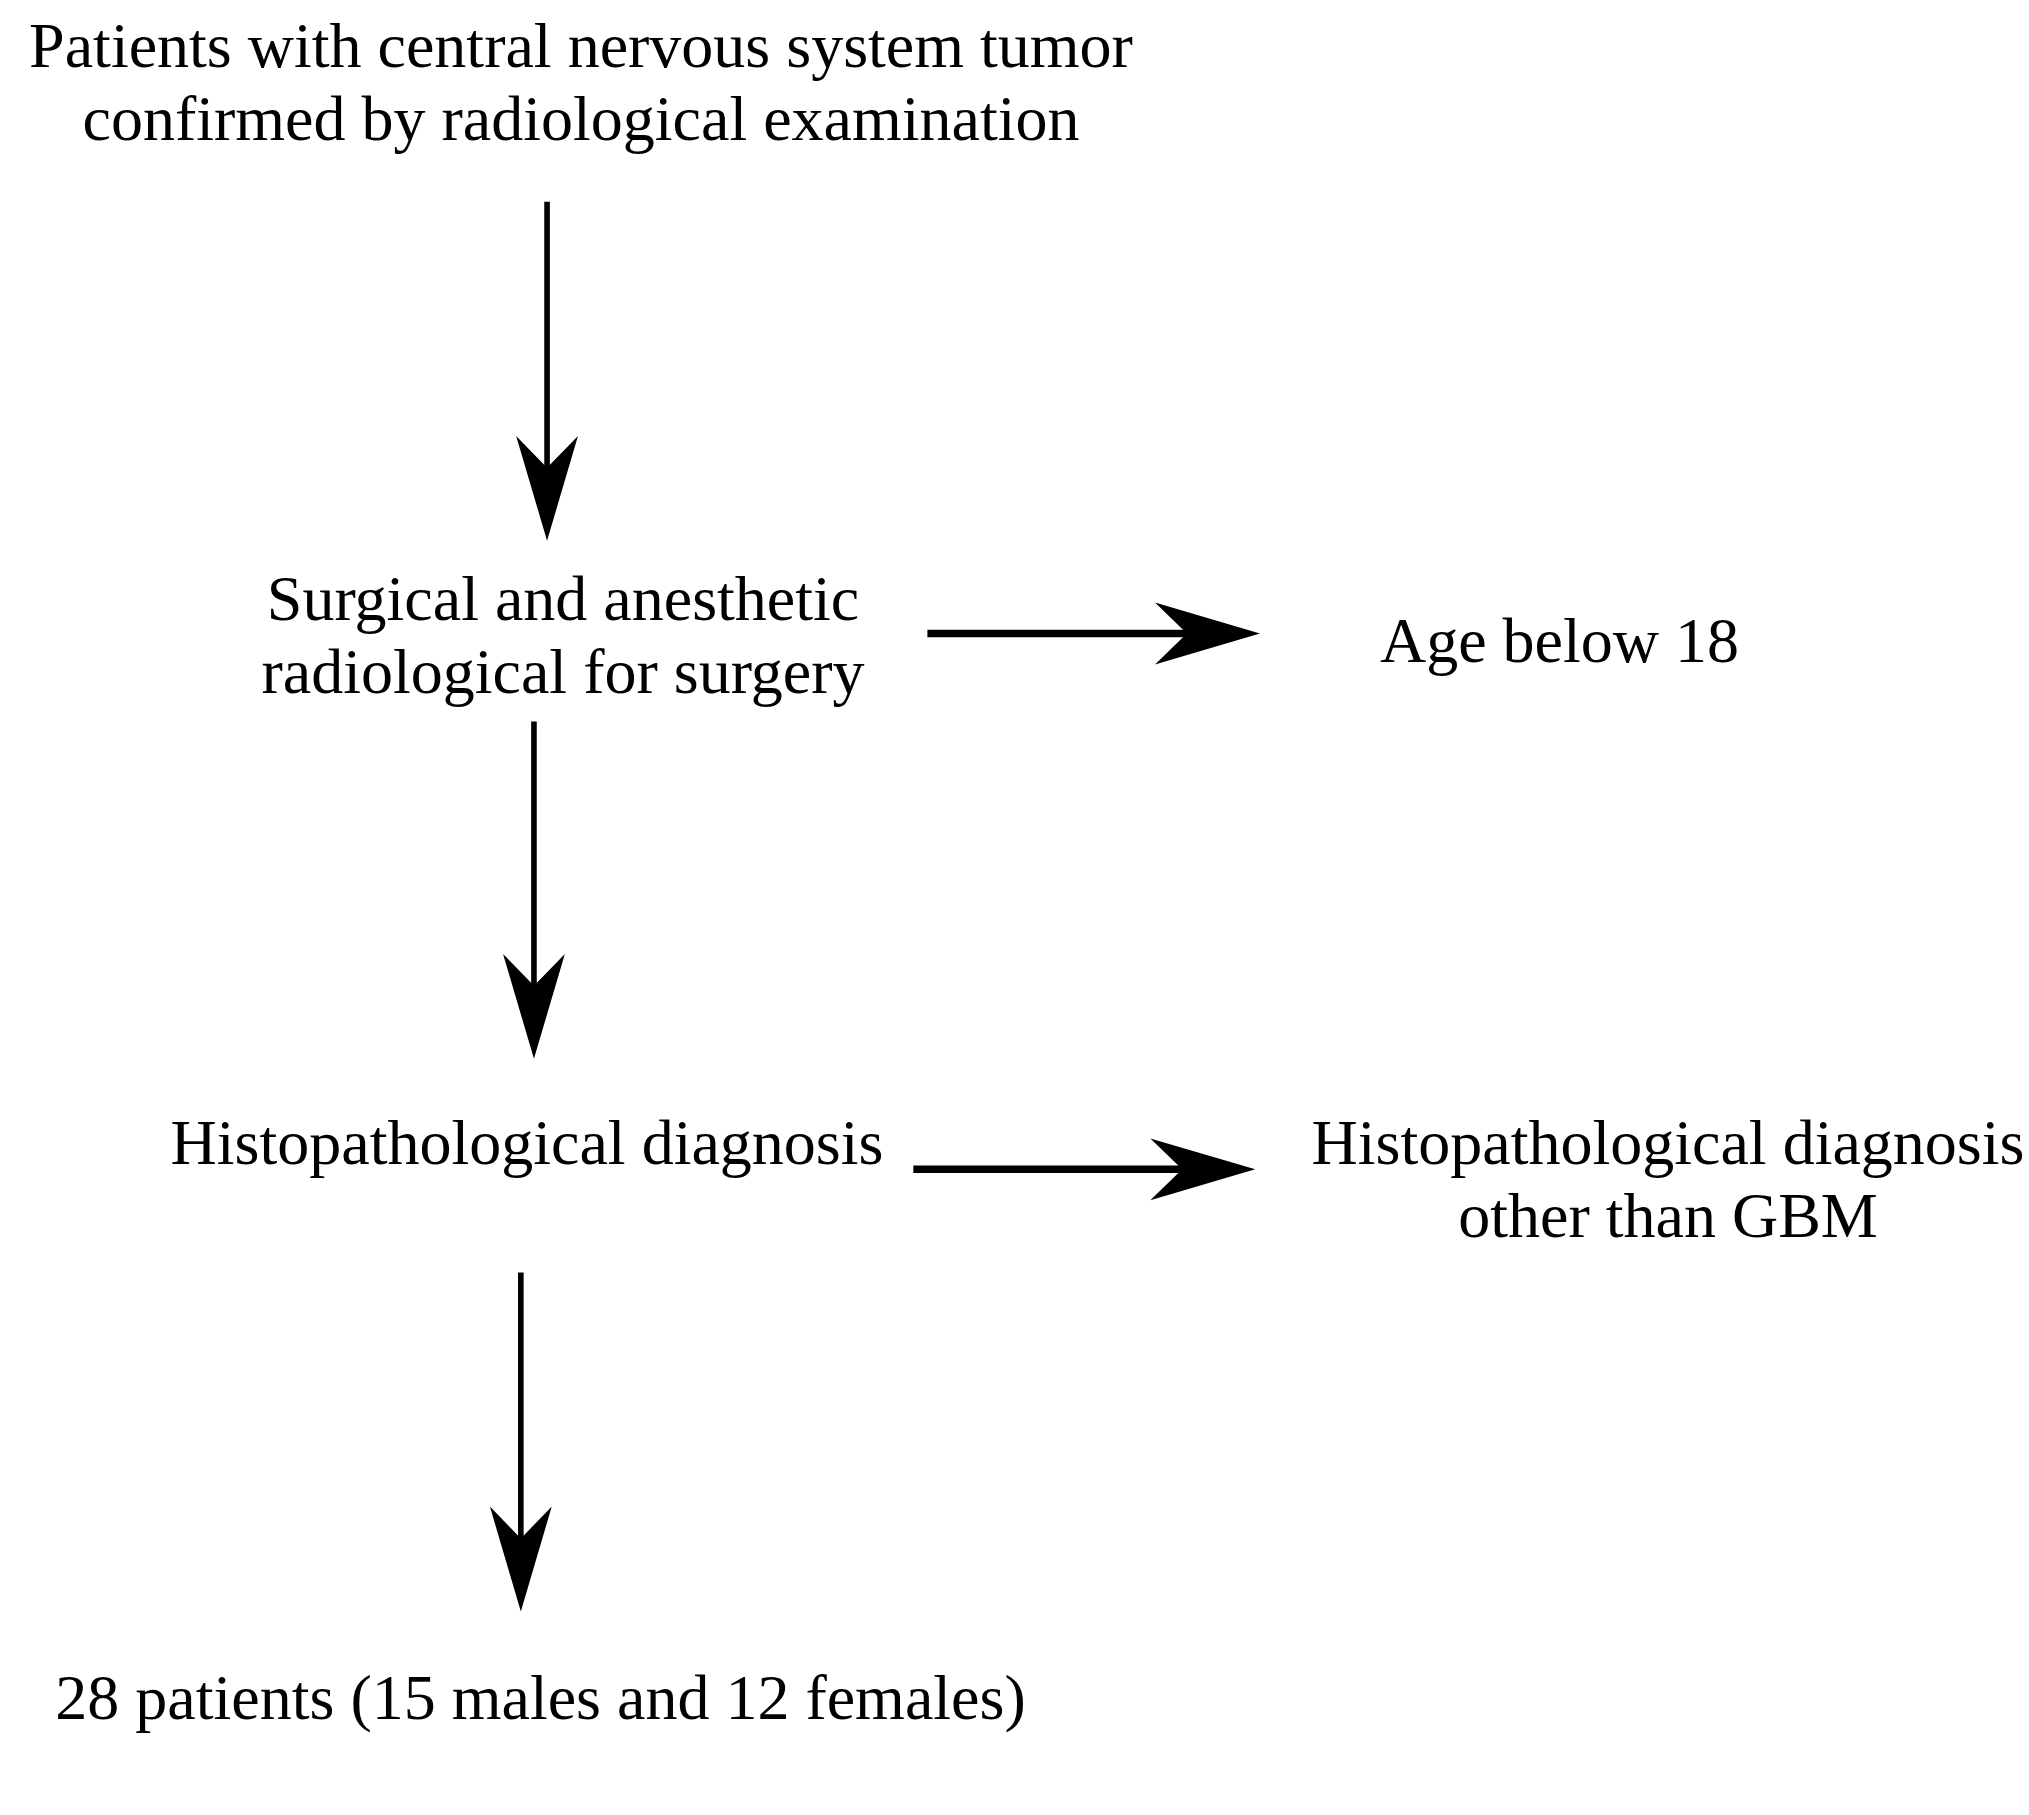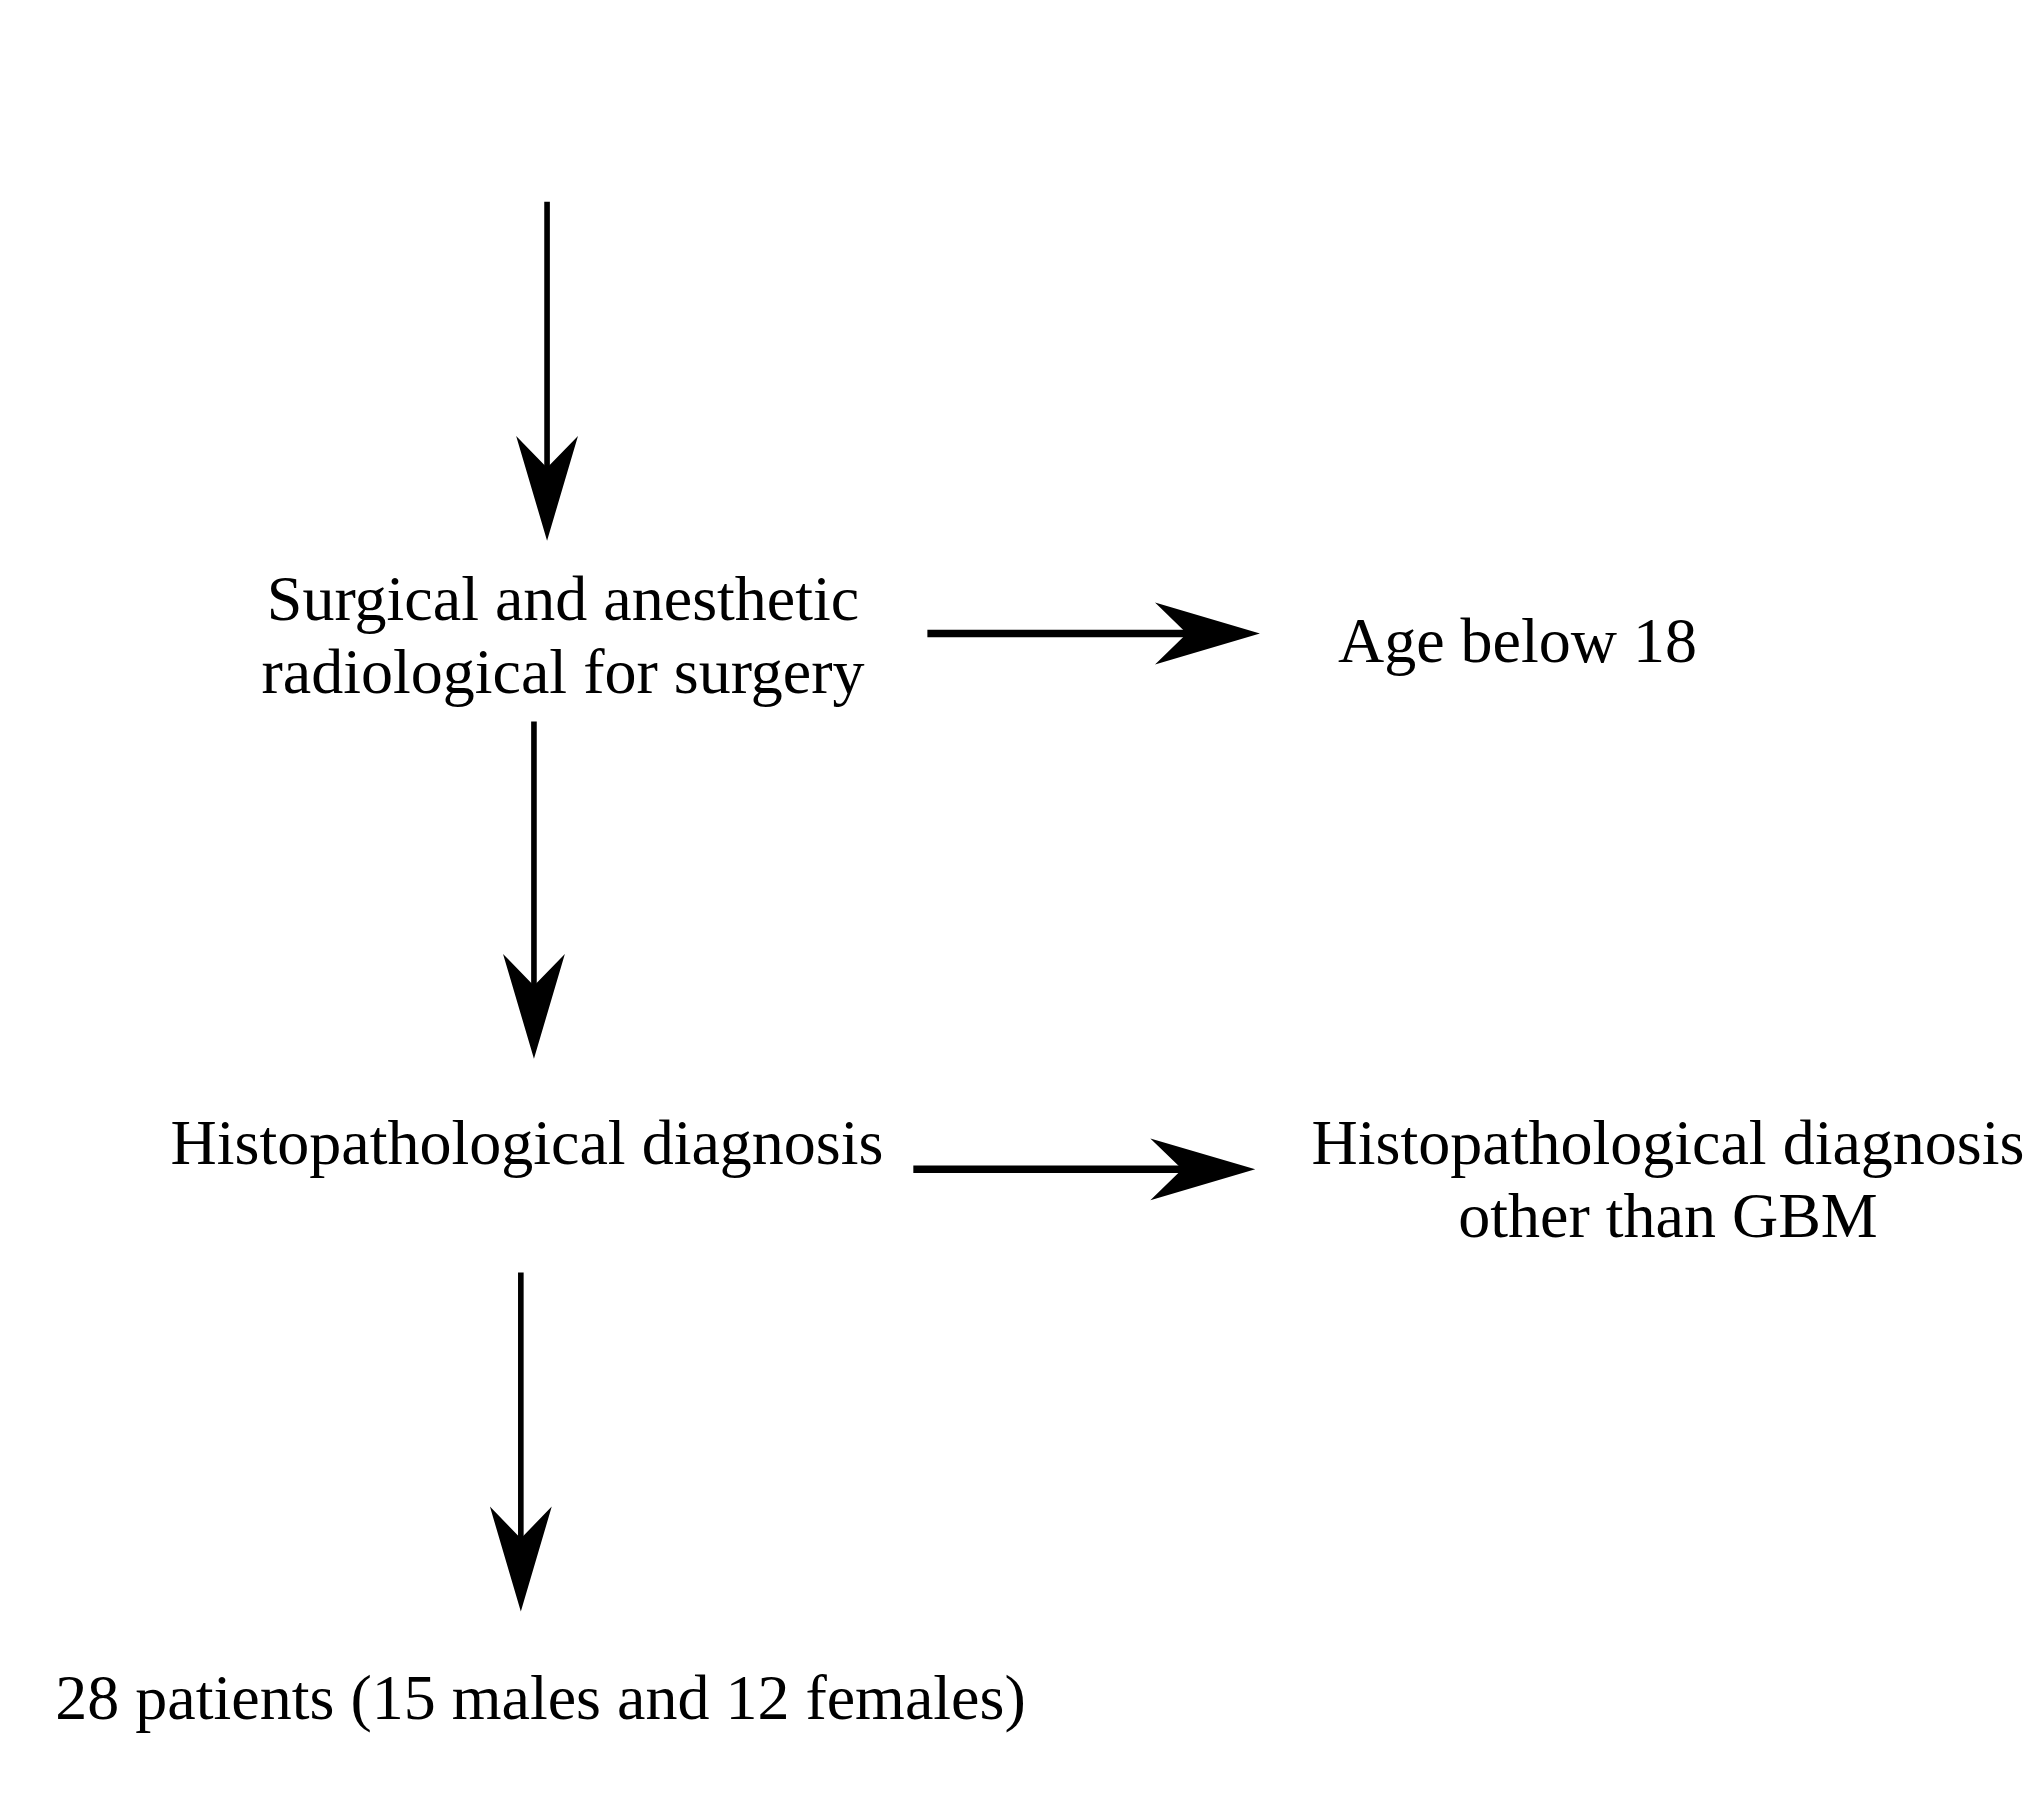--- a/index.html
+++ b/index.html
@@ -67,27 +67,31 @@
       <line x1="975" y1="1248" x2="1263" y2="1248" stroke-width="8"></line>
       <path d="M 1340 1248 L 1228 1215 L 1262 1248 L 1228 1281 Z"></path>
     </g>
 
     <g>
       <line x1="556" y1="1358" x2="556" y2="1643" stroke-width="6"></line>
       <path d="M 556 1720 L 523 1608 L 556 1642 L 589 1608 Z"></path>
     </g>
   </svg>
 
+  <div class="node" style="left:19px; top:9.4px; width:1124px;">
+    <div class="ln">Patients with central nervous system tumor</div>
+    <div class="ln">confirmed by radiological examination</div>
+  </div>
 
   <div class="node" style="left:188px; top:562px; width:750px;">
     <div class="ln">Surgical and anesthetic</div>
     <div class="ln">radiological for surgery</div>
   </div>
 
-  <div class="node" style="left:1330px; top:604px; width:375px;">
+  <div class="node" style="left:1372px; top:604px; width:375px;">
     <div class="ln">Age below 18</div>
   </div>
 
   <div class="node" style="left:152px; top:1106px; width:750px;">
     <div class="ln">Histopathological diagnosis</div>
   </div>
 
   <div class="node" style="left:1293px; top:1106px; width:750px;">
     <div class="ln">Histopathological diagnosis</div>
     <div class="ln">other than GBM</div>

